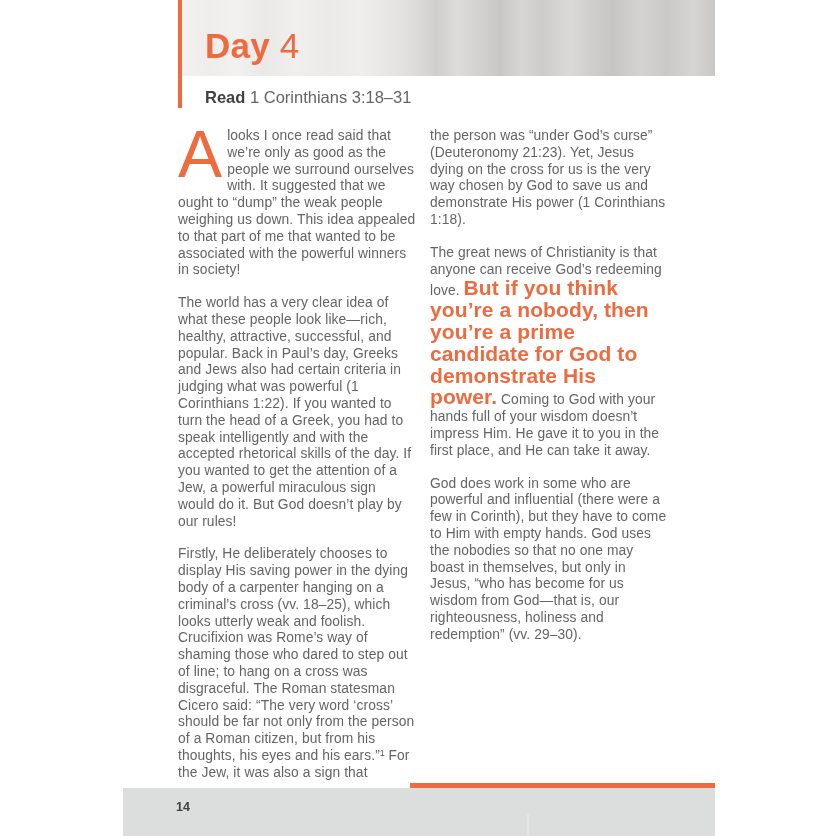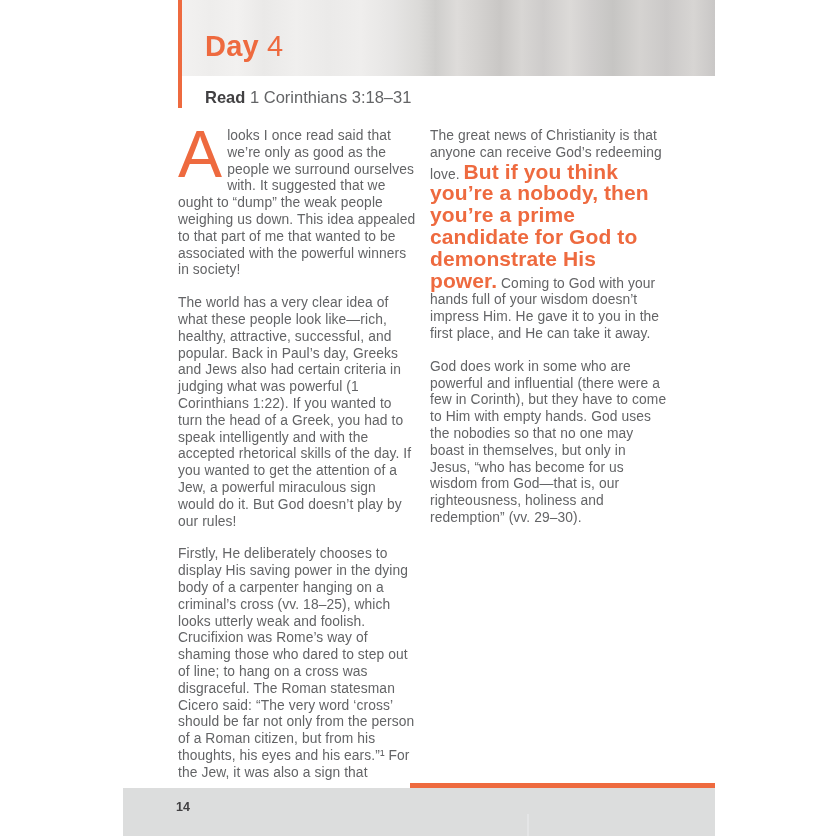--- a/index.html
+++ b/index.html
@@ -32,21 +32,21 @@
   .accent-vbar {
     position: absolute;
     left: 178px; top: 0;
     width: 4px; height: 108px;
     background: var(--accent-orange, #ee6a3f);
   }
 
   .day-title {
     position: absolute;
     left: 205px; top: 29px;
-    font-size: 29px;
+    font-size: 35px;
     line-height: 34px;
     color: var(--accent-orange, #ee6a3f);
     letter-spacing: 0.2px;
     font-weight: 400;
   }
   .day-title .day-word { font-weight: 700; }
   .day-title .day-num  { font-weight: 400; }
 
   .read-line {
     position: absolute;
@@ -132,20 +132,21 @@
     <span class="read-ref">1 Corinthians 3:18–31</span>
   </div>
 
   <div class="col col-left">
     <p><span class="dropcap">A</span><span>looks I once read said that we’re only as good as the people we surround ourselves with. It suggested that we ought to “dump” the weak people weighing us down. This idea appealed to that part of me that wanted to be associated with the powerful winners in society!</span></p>
     <p>The world has a very clear idea of what these people look like—rich, healthy, attractive, successful, and popular. Back in Paul’s day, Greeks and Jews also had certain criteria in judging what was powerful (1 Corinthians 1:22). If you wanted to turn the head of a Greek, you had to speak intelligently and with the accepted rhetorical skills of the day. If you wanted to get the attention of a Jew, a powerful miraculous sign would do it. But God doesn’t play by our rules!</p>
     <p>Firstly, He deliberately chooses to display His saving power in the dying body of a carpenter hanging on a criminal’s cross (vv. 18–25), which looks utterly weak and foolish. Crucifixion was Rome’s way of shaming those who dared to step out of line; to hang on a cross was disgraceful. The Roman statesman Cicero said: “The very word ‘cross’ should be far not only from the person of a Roman citizen, but from his thoughts, his eyes and his ears.”¹ For the Jew, it was also a sign that</p>
   </div>
 
   <div class="col col-right">
+    <p>the person was “under God’s curse” (Deuteronomy 21:23). Yet, Jesus dying on the cross for us is the very way chosen by God to save us and demonstrate His power (1 Corinthians 1:18).</p>
     <p><span>The great news of Christianity is that anyone can receive God’s redeeming love. </span><span class="highlight">But if you think you’re a nobody, then you’re a prime candidate for God to demonstrate His power.</span><span> Coming to God with your hands full of your wisdom doesn’t impress Him. He gave it to you in the first place, and He can take it away.</span></p>
     <p>God does work in some who are powerful and influential (there were a few in Corinth), but they have to come to Him with empty hands. God uses the nobodies so that no one may boast in themselves, but only in Jesus, “who has become for us wisdom from God—that is, our righteousness, holiness and redemption” (vv. 29–30).</p>
   </div>
 
   <div class="bottom-accent-bar"></div>
 
   <div class="footer-band">
     <span class="page-num">14</span>
   </div>
   <div class="footer-seam"></div>

